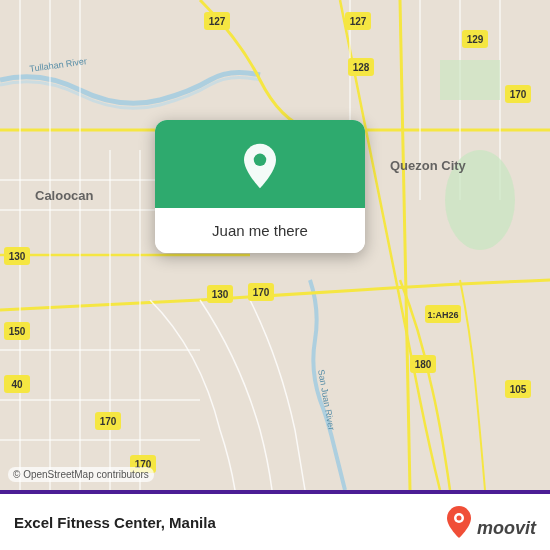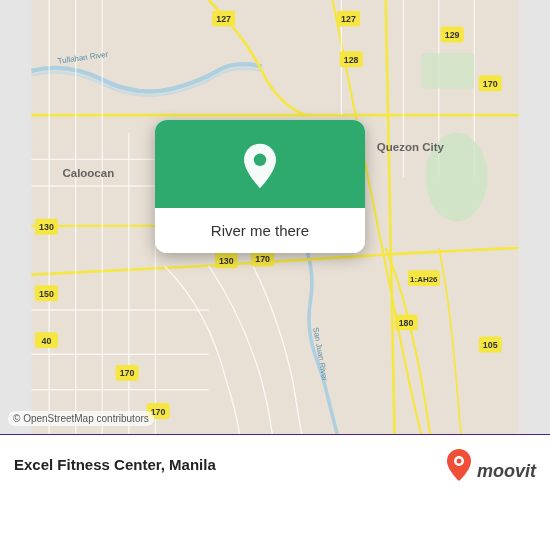--- a/index.html
+++ b/index.html
@@ -7,21 +7,21 @@
     body {
       width: 550px;
       height: 550px;
       overflow: hidden;
       font-family: Arial, sans-serif;
       position: relative;
     }
 
     #map-container {
       width: 550px;
-      height: 434px;
+      height: 490px;
       position: relative;
       overflow: hidden;
       background-color: #e5e5e5;
     }
 
     
     #map-svg {
       width: 100%;
       height: 100%;
       position: absolute;
@@ -65,21 +65,21 @@
       font-weight: 500;
       color: #333;
       cursor: pointer;
       text-align: center;
     }
 
     #bottom-bar {
       width: 550px;
       height: 60px;
       background: white;
-      border-top: 1px solid #4c1d95;
+      border-top: 4px solid #4c1d95;
       display: flex;
       align-items: center;
       justify-content: space-between;
       padding: 0 14px;
     }
 
     #bottom-left {
       display: flex;
       flex-direction: column;
       gap: 2px;
@@ -214,21 +214,21 @@
     <text x="318" y="370" font-size="9" fill="#5a8fa8" transform="rotate(80, 318, 370)">San Juan River</text>
   </svg>
 
   <div id="popup-card">
     <div id="popup-green-area">
       <svg id="popup-pin-icon" viewBox="0 0 48 54" xmlns="http://www.w3.org/2000/svg">
         <path d="M24 2C14.06 2 6 10.06 6 20c0 13.5 18 32 18 32s18-18.5 18-32C42 10.06 33.94 2 24 2z" fill="white" opacity="0.95"></path>
         <circle cx="24" cy="20" r="7" fill="#2eaa6e"></circle>
       </svg>
     </div>
-    <button id="popup-button">River me there</button>
+    <button id="popup-button">Juan me there</button>
 
   </div>
 
   <div style="position:absolute; bottom:8px; left:8px; font-size:10px; color:#555; background:rgba(255,255,255,0.7); padding:2px 5px; border-radius:7px;">© OpenStreetMap contributors</div>
 </div>
 
 <div id="bottom-bar">
   <div id="bottom-left">
     <span id="location-name">Excel Fitness Center, Manila</span>
   </div>

